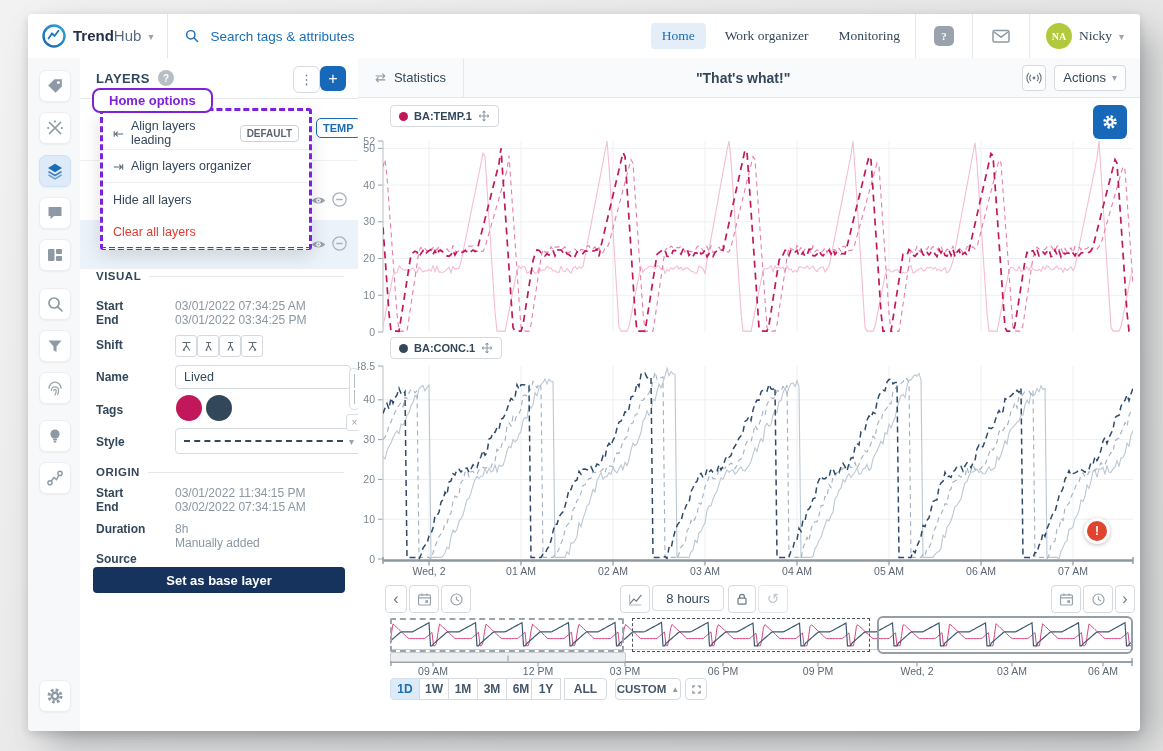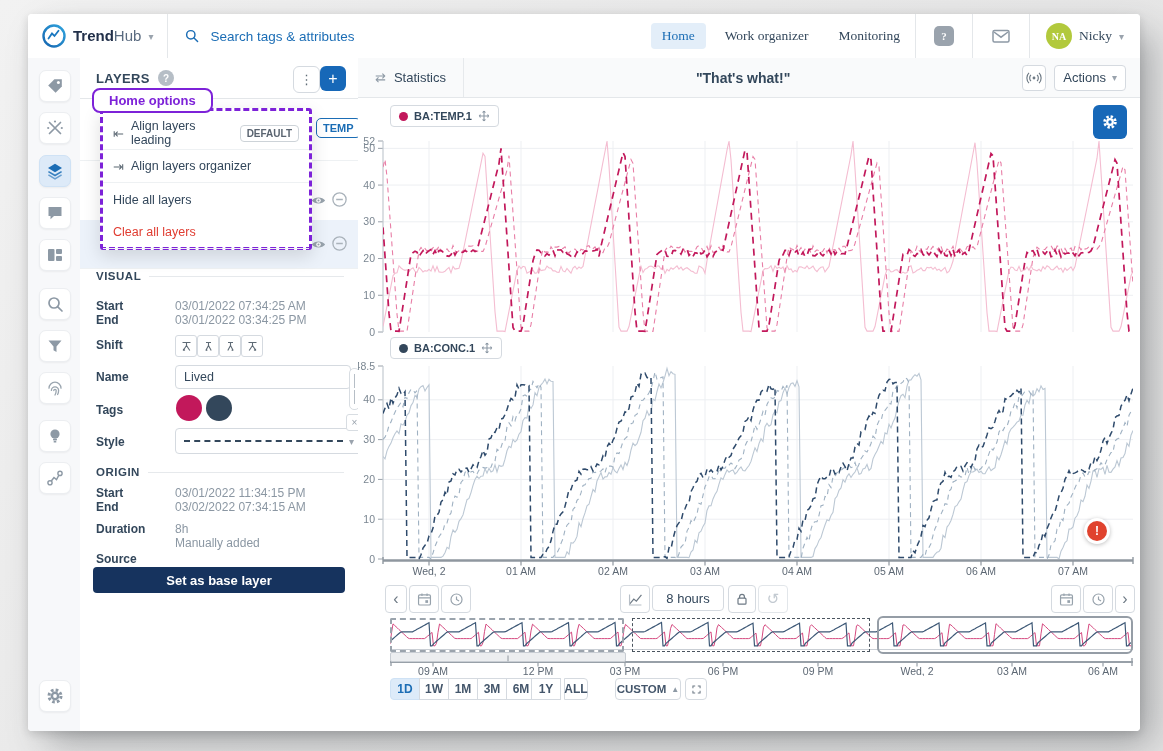--- a/index.html
+++ b/index.html
@@ -601,21 +601,21 @@
     <div class="ovbox" style="left:274px;top:560px;width:238px;height:34px;border:1.5px dashed #4a545e"></div>
     <div class="ovbox" style="left:519px;top: 558px;width:256px;height:38px;border:2px solid #959da6;border-radius:6px"></div>
     <div class="ovhandle">∥</div>
 
     <div class="rangebtn act" style="left:32px">1D</div>
     <div class="rangebtn" style="left:61px">1W</div>
     <div class="rangebtn" style="left:90px">1M</div>
     <div class="rangebtn" style="left:119px">3M</div>
     <div class="rangebtn" style="left:148px">6M</div>
     <div class="rangebtn" style="left:173px">1Y</div>
-    <div class="rangebtn" style="left:206px;width:24px;border-radius:0 4px 4px 0">ALL</div>
+    <div class="rangebtn" style="left:206px;width:43px;border-radius:0 4px 4px 0">ALL</div>
     <div class="custombtn">
       <span>CUSTOM</span>
           <span style="font-size:8px;color:#8d99a5">▲</span>
     </div>
     <div class="sqbtn">
       <svg width="13" height="13" viewBox="0 0 20 20">
         <path d="M4.5 8 V4.5 H8 M12 4.5 H15.5 V8 M15.5 12 V15.5 H12 M8 15.5 H4.5 V12" stroke="#6e7a85" stroke-width="1.6" fill="none"></path>
           </svg>
     </div>
   </main>

